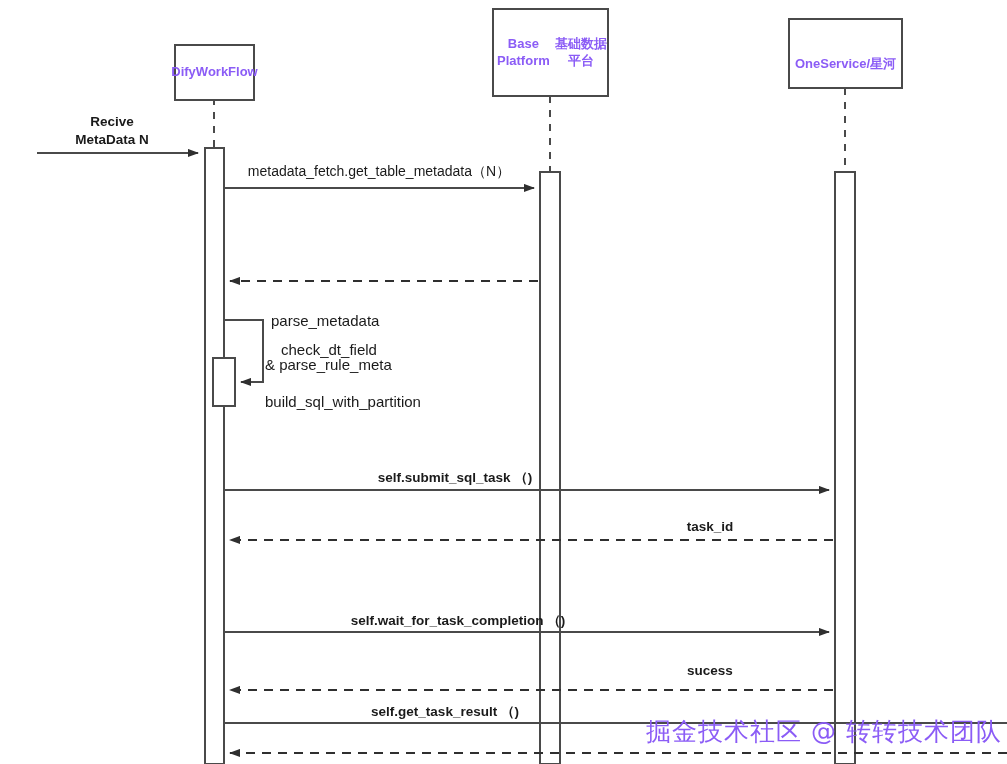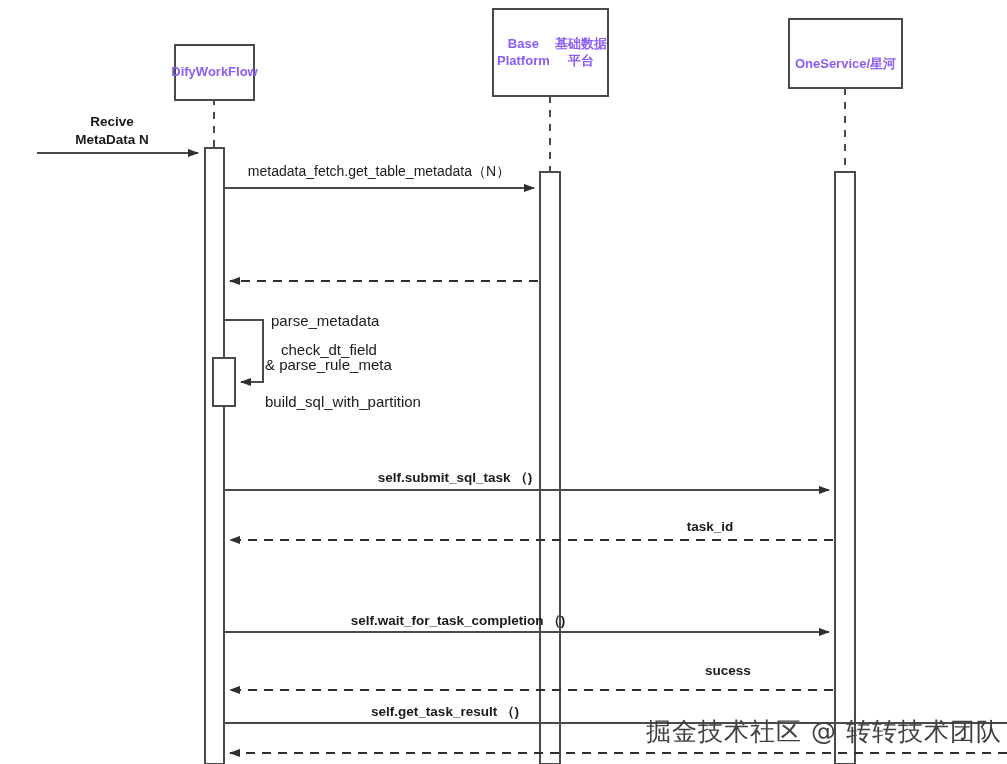--- a/index.html
+++ b/index.html
@@ -91,21 +91,21 @@
   }
   .entry-label {
     font-size: 13.5px;
     font-weight: bold;
     text-align: center;
     line-height: 1.35;
   }
   .watermark {
     position: absolute;
     font-size: 25px;
-    color: #404040;
+    color: #8b5cf6;
     white-space: nowrap;
     letter-spacing: 1px;
     font-family: "DejaVu Sans", sans-serif;
     pointer-events: none;
   }
 </style>
 </head>
 <body>
 
 <div id="canvas">
@@ -175,21 +175,21 @@
   </div>
 
   <div class="txt msg-label regular" style="left:229px; top:163px; width:300px;">metadata_fetch.get_table_metadata（N）</div>
 
   <div class="txt msg-label" style="left:305px; top:470px; width:300px;">self.submit_sql_task （)</div>
 
   <div class="txt msg-label" style="left:615px; top:519px; width:190px;">task_id</div>
 
   <div class="txt msg-label" style="left:268px; top:613px; width:380px;text-align:center;">self.wait_for_task_completion （)</div>
 
-  <div class="txt msg-label" style="left:643px; top:663px; width:170px;">sucess</div>
+  <div class="txt msg-label" style="left:625px; top:663px; width:170px;">sucess</div>
 
   <div class="txt msg-label" style="left:300px; top:704px; width:290px;">self.get_task_result （)</div>
 
   <div class="txt note-label" style="left:271px; top:312px;">parse_metadata</div>
 
   <div class="txt note-label" style="left:281px; top:341px;">check_dt_field</div>
 
   <div class="txt note-label" style="left:265px; top:356px;">&amp; parse_rule_meta</div>
 
   <div class="txt note-label" style="left:265px; top:393px;">build_sql_with_partition</div>

